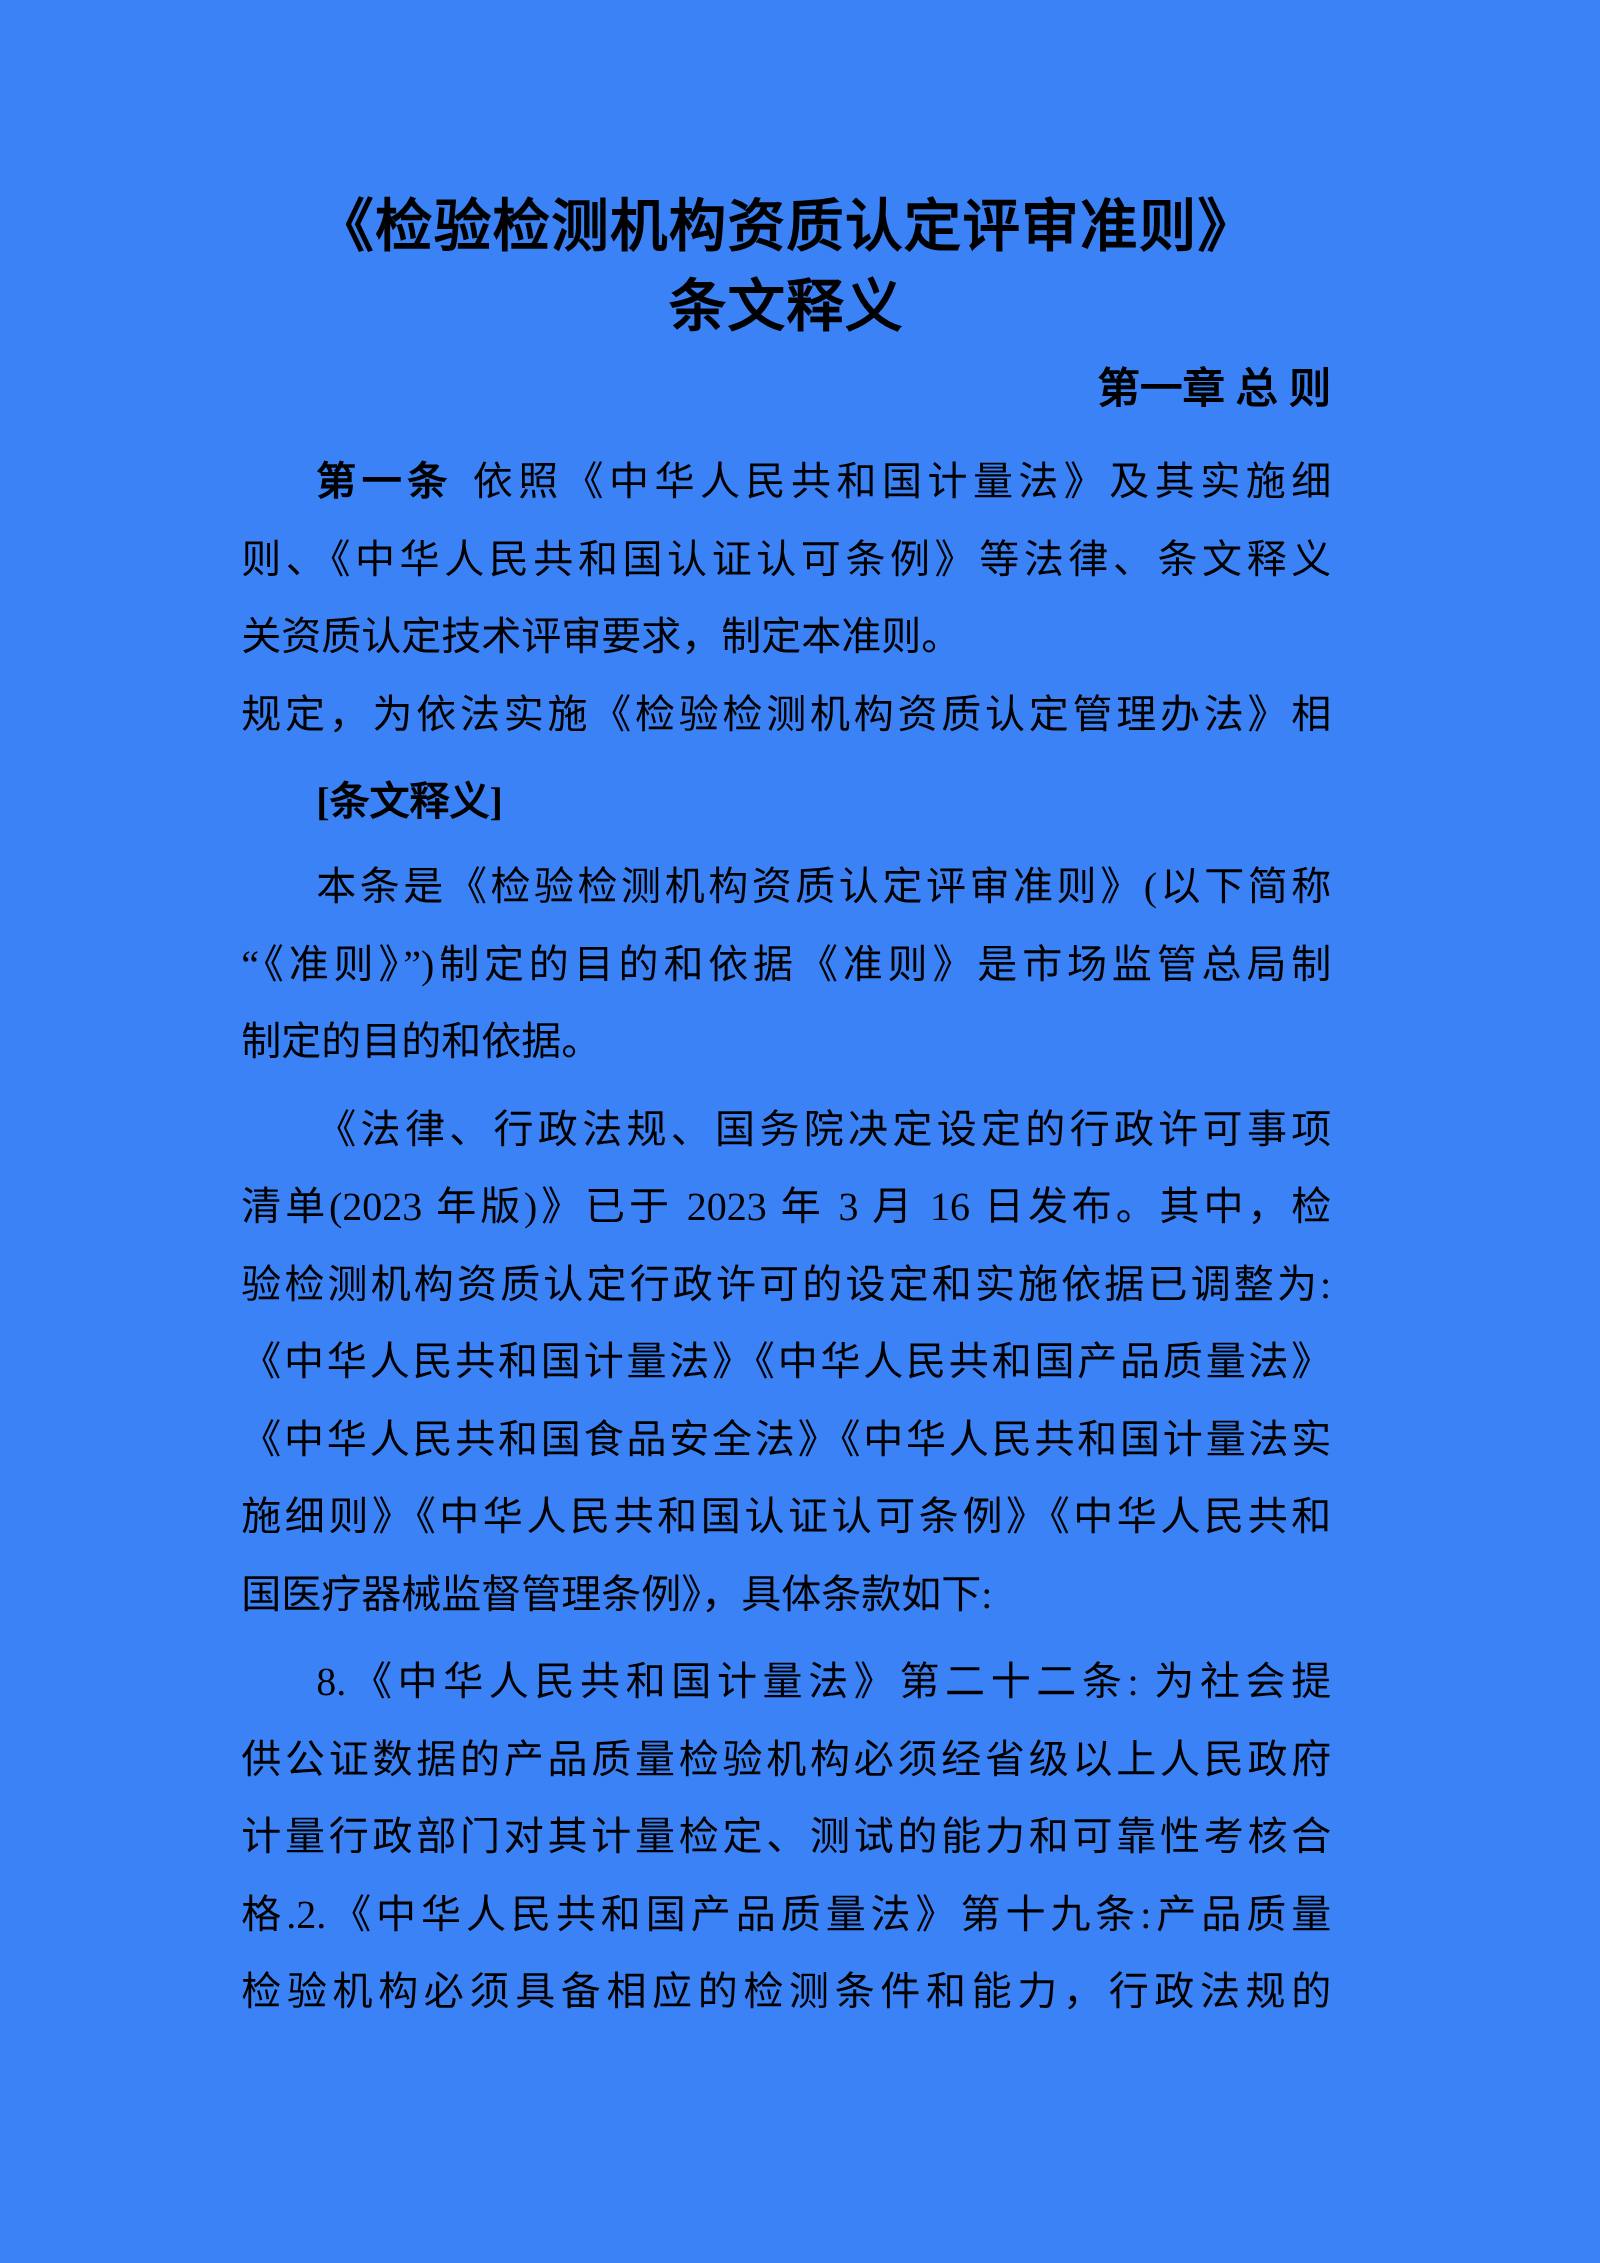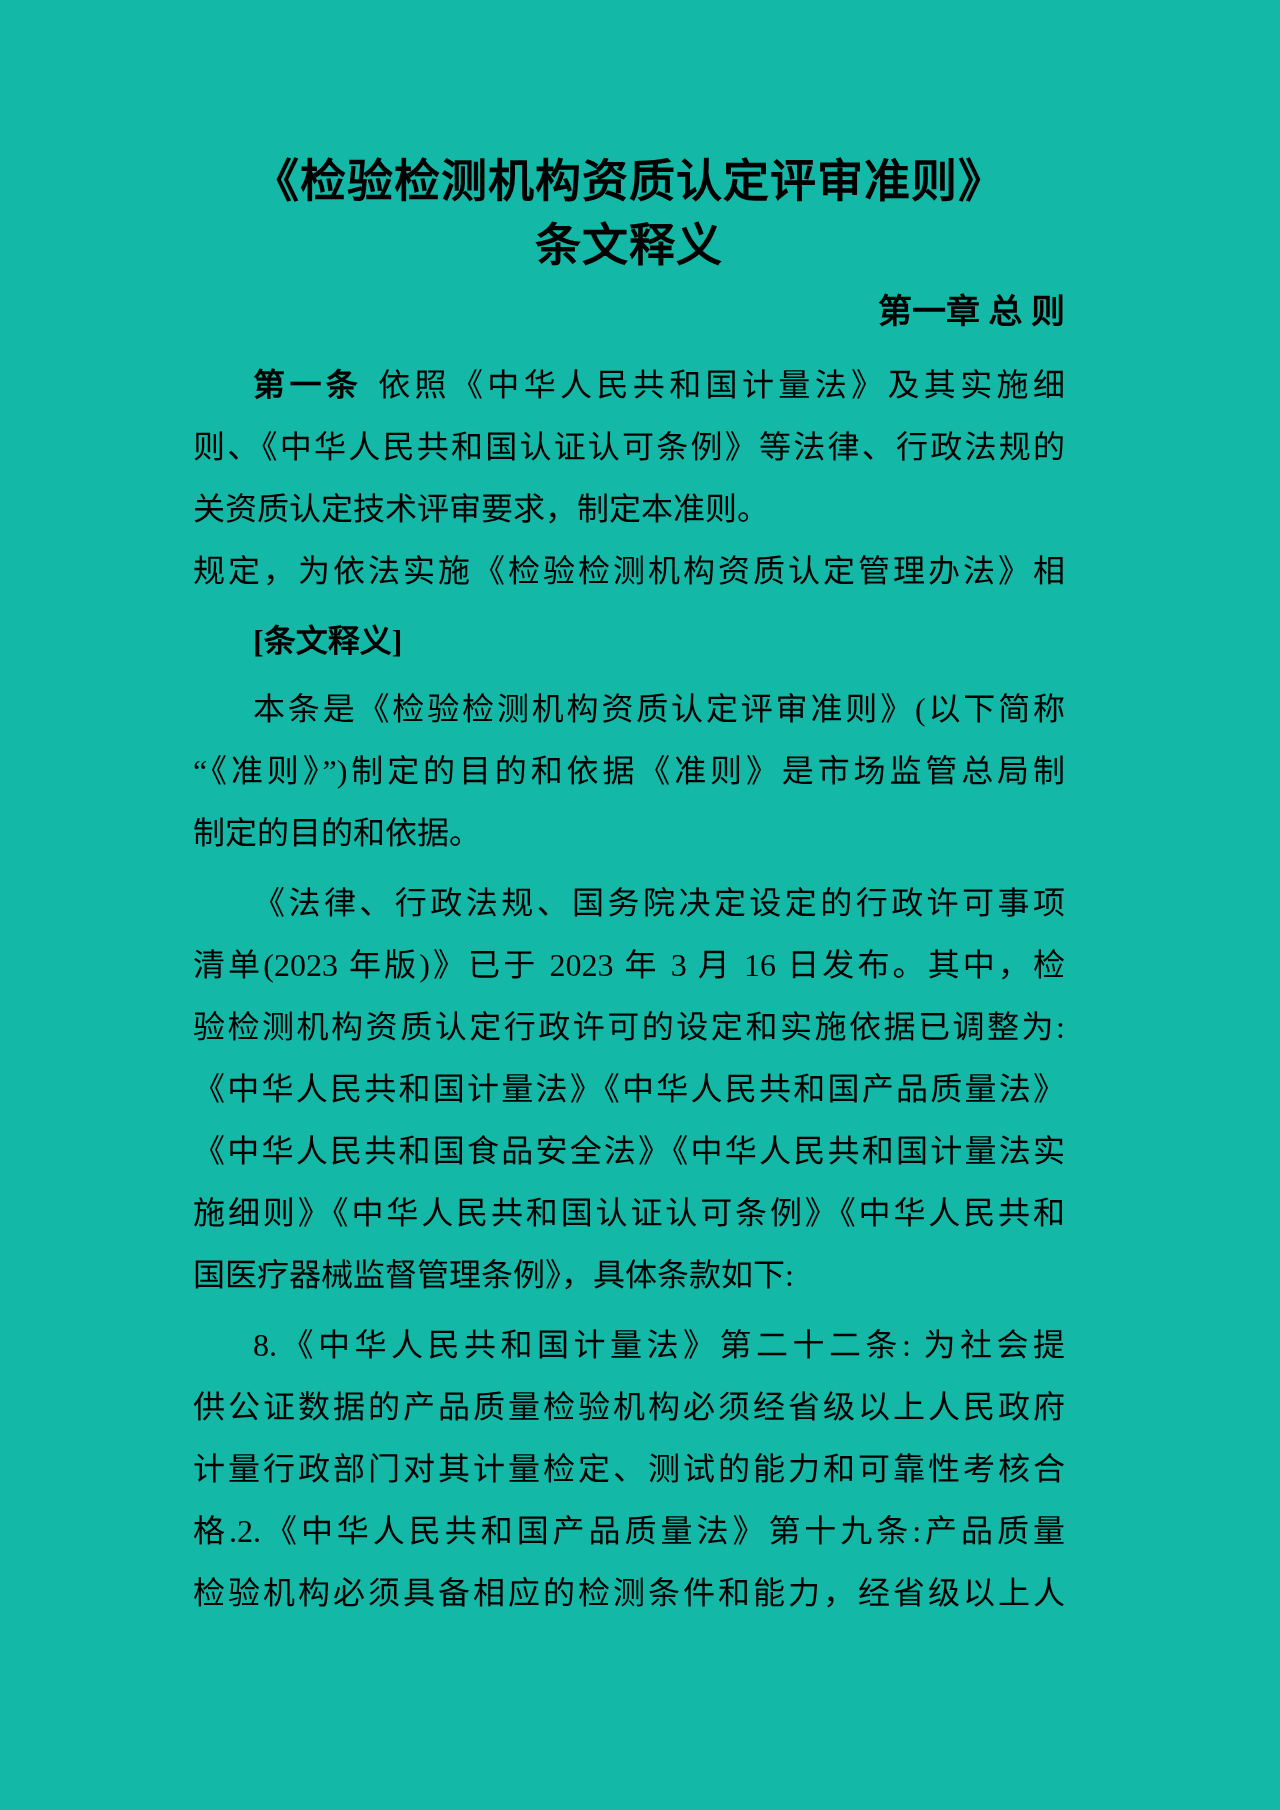--- a/index.html
+++ b/index.html
@@ -4,21 +4,21 @@
 <style>
   html, body {
     margin: 0;
     padding: 0;
     background: #ffffff;
   }
   .page {
     position: relative;
     width: 1280px;
     height: 1810px;
-    background: #14b8a6;
+    background: #3b82f6;
     color: #000000;
     font-family: "Liberation Serif", "DejaVu Serif", serif;
     overflow: hidden;
   }
   .content {
     position: absolute;
     left: 193px;
     top: 0;
     width: 872px;
   }
@@ -77,21 +77,21 @@
     </div>
 
     <div class="chapter">第一章 总 则</div>
 
     <div class="body-text">
 
       <div class="para">
         <div class="line j i">
           <span class="article-label">第一条</span><span>依照《中华人民共和国计量法》及其实施细</span>
         </div>
-        <div class="line j">则、《中华人民共和国认证认可条例》等法律、行政法规的</div>
+        <div class="line j">则、《中华人民共和国认证认可条例》等法律、条文释义</div>
         <div class="line">关资质认定技术评审要求，制定本准则。</div>
         <div class="line j">规定，为依法实施《检验检测机构资质认定管理办法》相</div>
       </div>
 
       <div class="line i int-heading">[条文释义]</div>
 
       <div class="para">
         <div class="line j i">本条是《检验检测机构资质认定评审准则》(以下简称</div>
         <div class="line j">“《准则》”)制定的目的和依据《准则》是市场监管总局制</div>
         <div class="line">制定的目的和依据。</div>
@@ -105,18 +105,18 @@
         <div class="line j">《中华人民共和国食品安全法》《中华人民共和国计量法实</div>
         <div class="line j">施细则》《中华人民共和国认证认可条例》《中华人民共和</div>
         <div class="line">国医疗器械监督管理条例》，具体条款如下:</div>
       </div>
 
       <div class="para">
         <div class="line j i">8.《中华人民共和国计量法》第二十二条: 为社会提</div>
         <div class="line j">供公证数据的产品质量检验机构必须经省级以上人民政府</div>
         <div class="line j">计量行政部门对其计量检定、测试的能力和可靠性考核合</div>
         <div class="line j">格.2.《中华人民共和国产品质量法》第十九条:产品质量</div>
-        <div class="line j">检验机构必须具备相应的检测条件和能力，经省级以上人</div>
+        <div class="line j">检验机构必须具备相应的检测条件和能力，行政法规的</div>
       </div>
 
     </div>
   </div>
 </div>
 
 </body></html>

